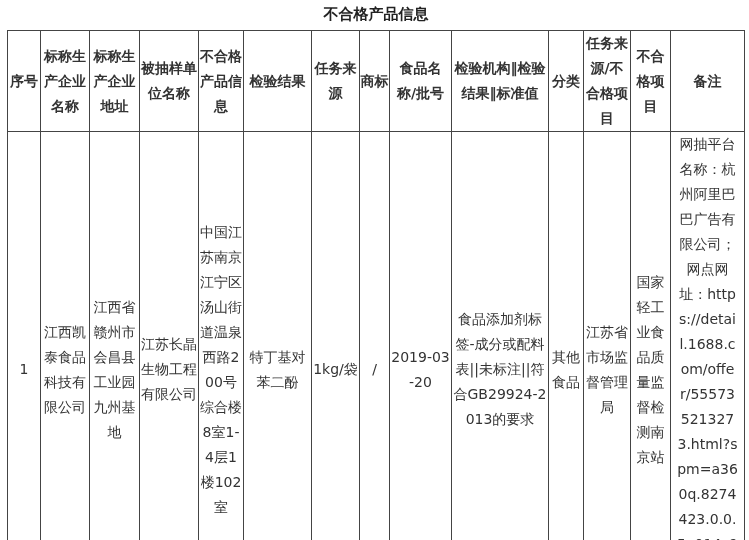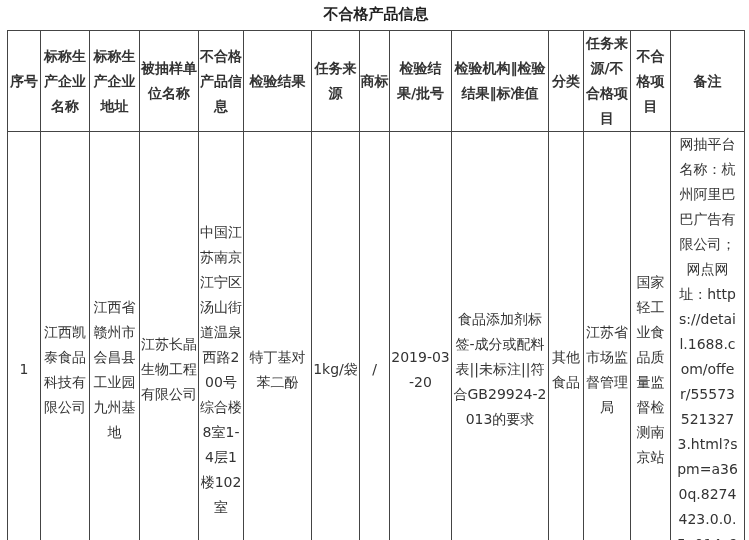--- a/index.html
+++ b/index.html
@@ -70,21 +70,21 @@
   <thead>
     <tr class="header-row">
       <th>序号</th>
       <th>标称生产企业名称</th>
       <th>标称生产企业地址</th>
       <th>被抽样单位名称</th>
       <th>不合格产品信息</th>
       <th>检验结果</th>
       <th>任务来源</th>
       <th>商标</th>
-      <th>检验结果/批号</th>
+      <th>食品名称/批号</th>
       <th>检验机构‖检验结果‖标准值</th>
       <th>分类</th>
       <th>任务来源/不合格项目</th>
       <th>不合格项目</th>
       <th>备注</th>
     </tr>
   </thead>
   <tbody>
     <tr class="data-row">
       <td>1</td>

